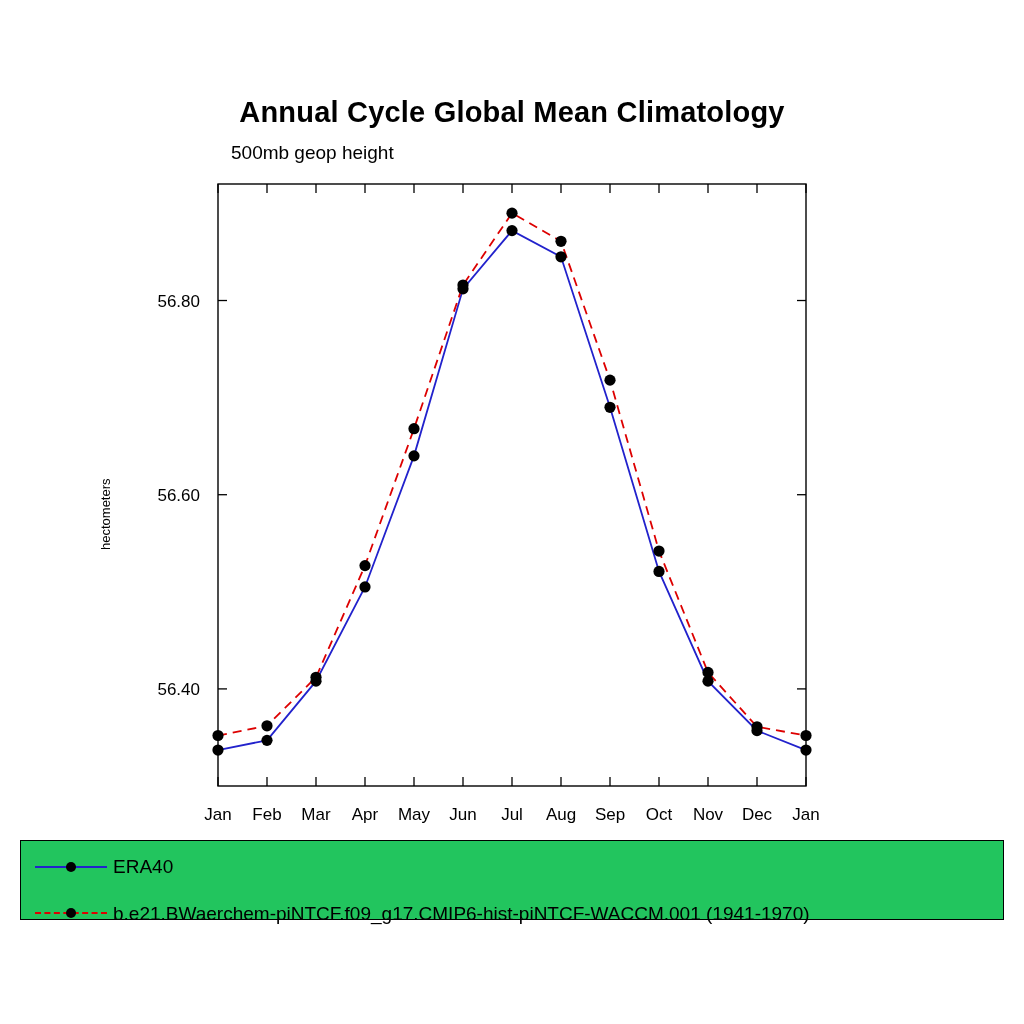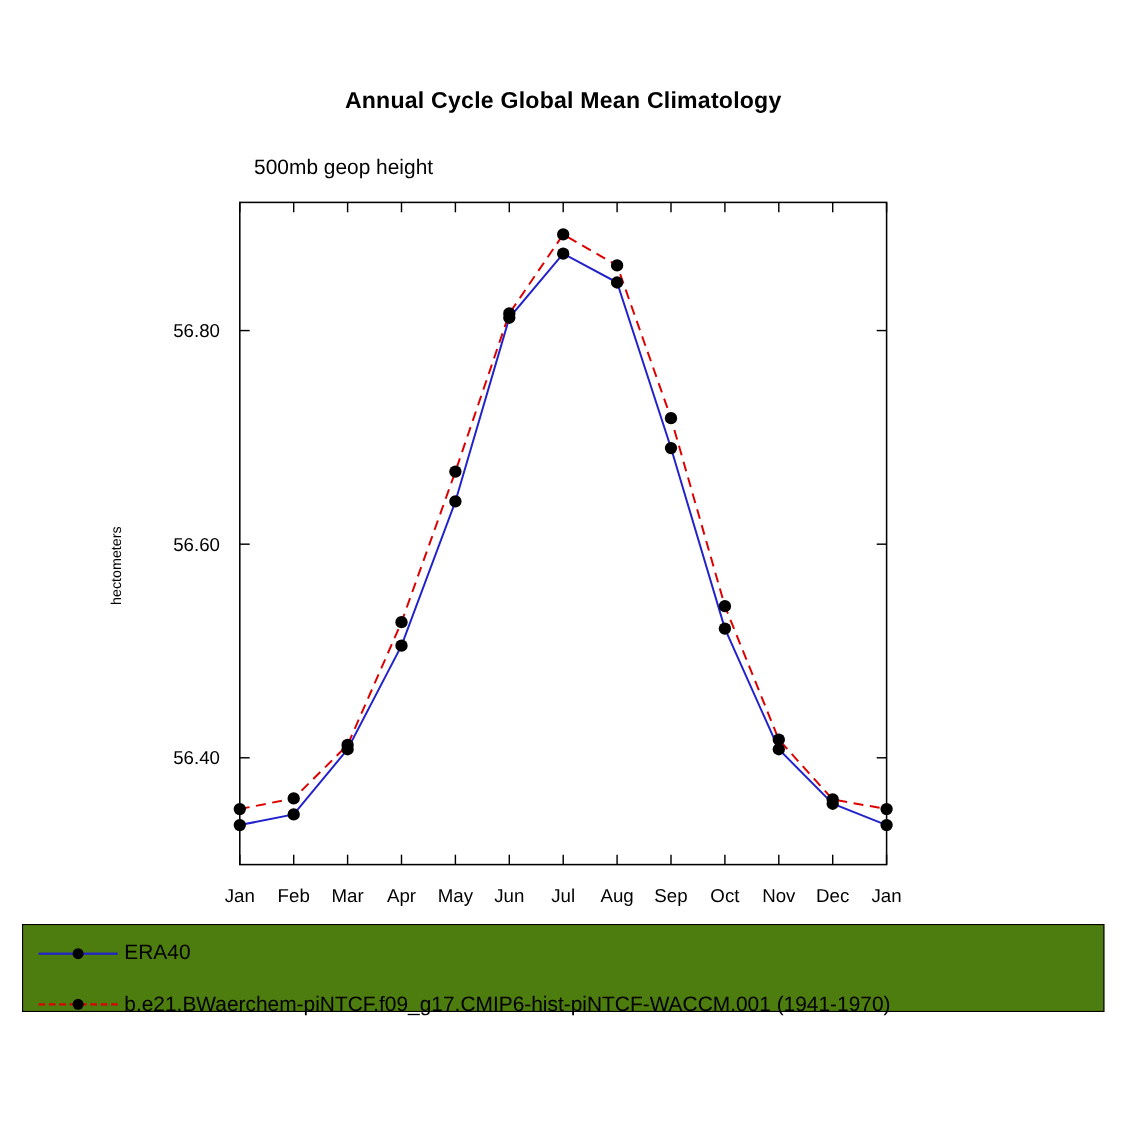--- a/index.html
+++ b/index.html
@@ -17,24 +17,24 @@
   }
   #figure {
     position: absolute;
     left: 0; top: 0;
     width: 1024px;
     height: 1024px;
   }
   .title {
     position: absolute;
     left: 0;
-    top: 80px;
+    top: 96px;
     width: 1024px;
     text-align: center;
-    font-size: 21px;
+    font-size: 29px;
     font-weight: bold;
     letter-spacing: 0.2px;
   }
   .subtitle {
     position: absolute;
     left: 231px;
     top: 142px;
     font-size: 19px;
     font-weight: normal;
   }
@@ -66,21 +66,21 @@
     fill: #000;
   }
   .legend-box {
     position: absolute;
     left: 20px;
     top: 840px;
     width: 984px;
     height: 80px;
     border: 1px solid #000;
     box-sizing: border-box;
-    background: #4d7c0f;
+    background: #22c55e;
   }
   .legend-row {
     position: absolute;
     left: 0;
     width: 100%;
     height: 40px;
     display: flex;
     align-items: center;
   }
   .legend-row.r0 { top: 6px; }

